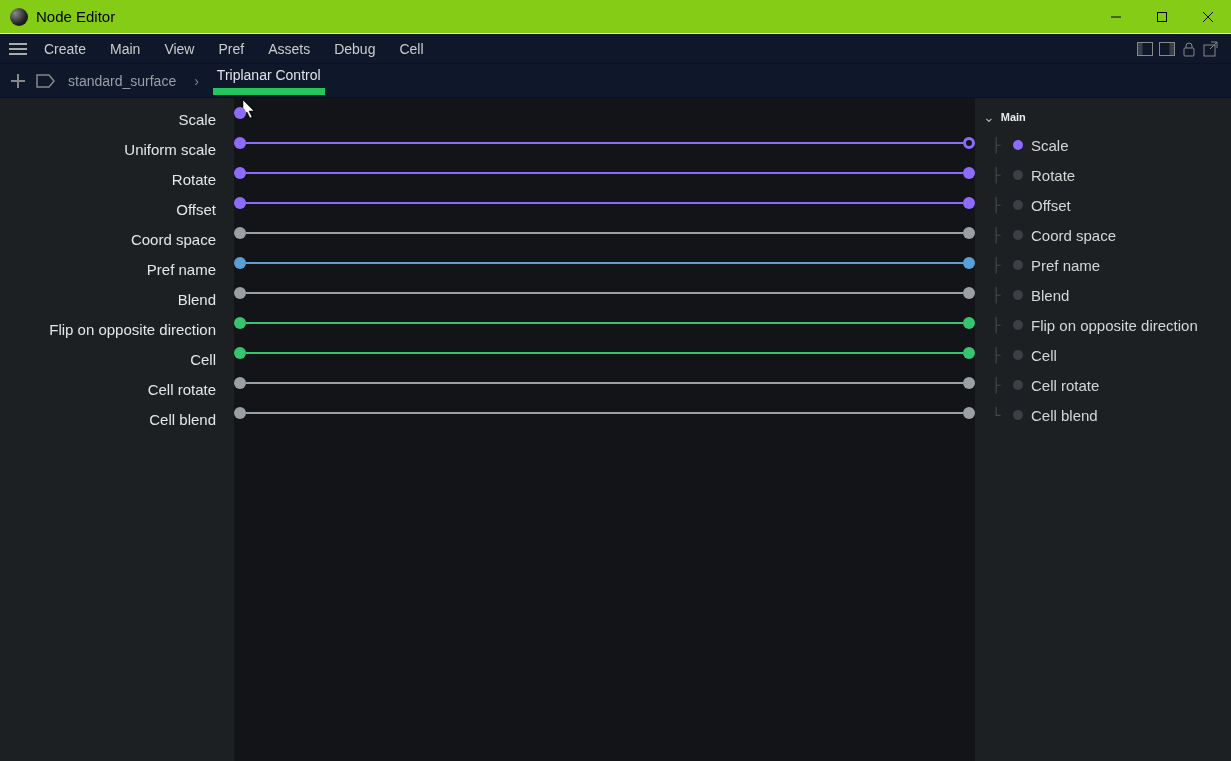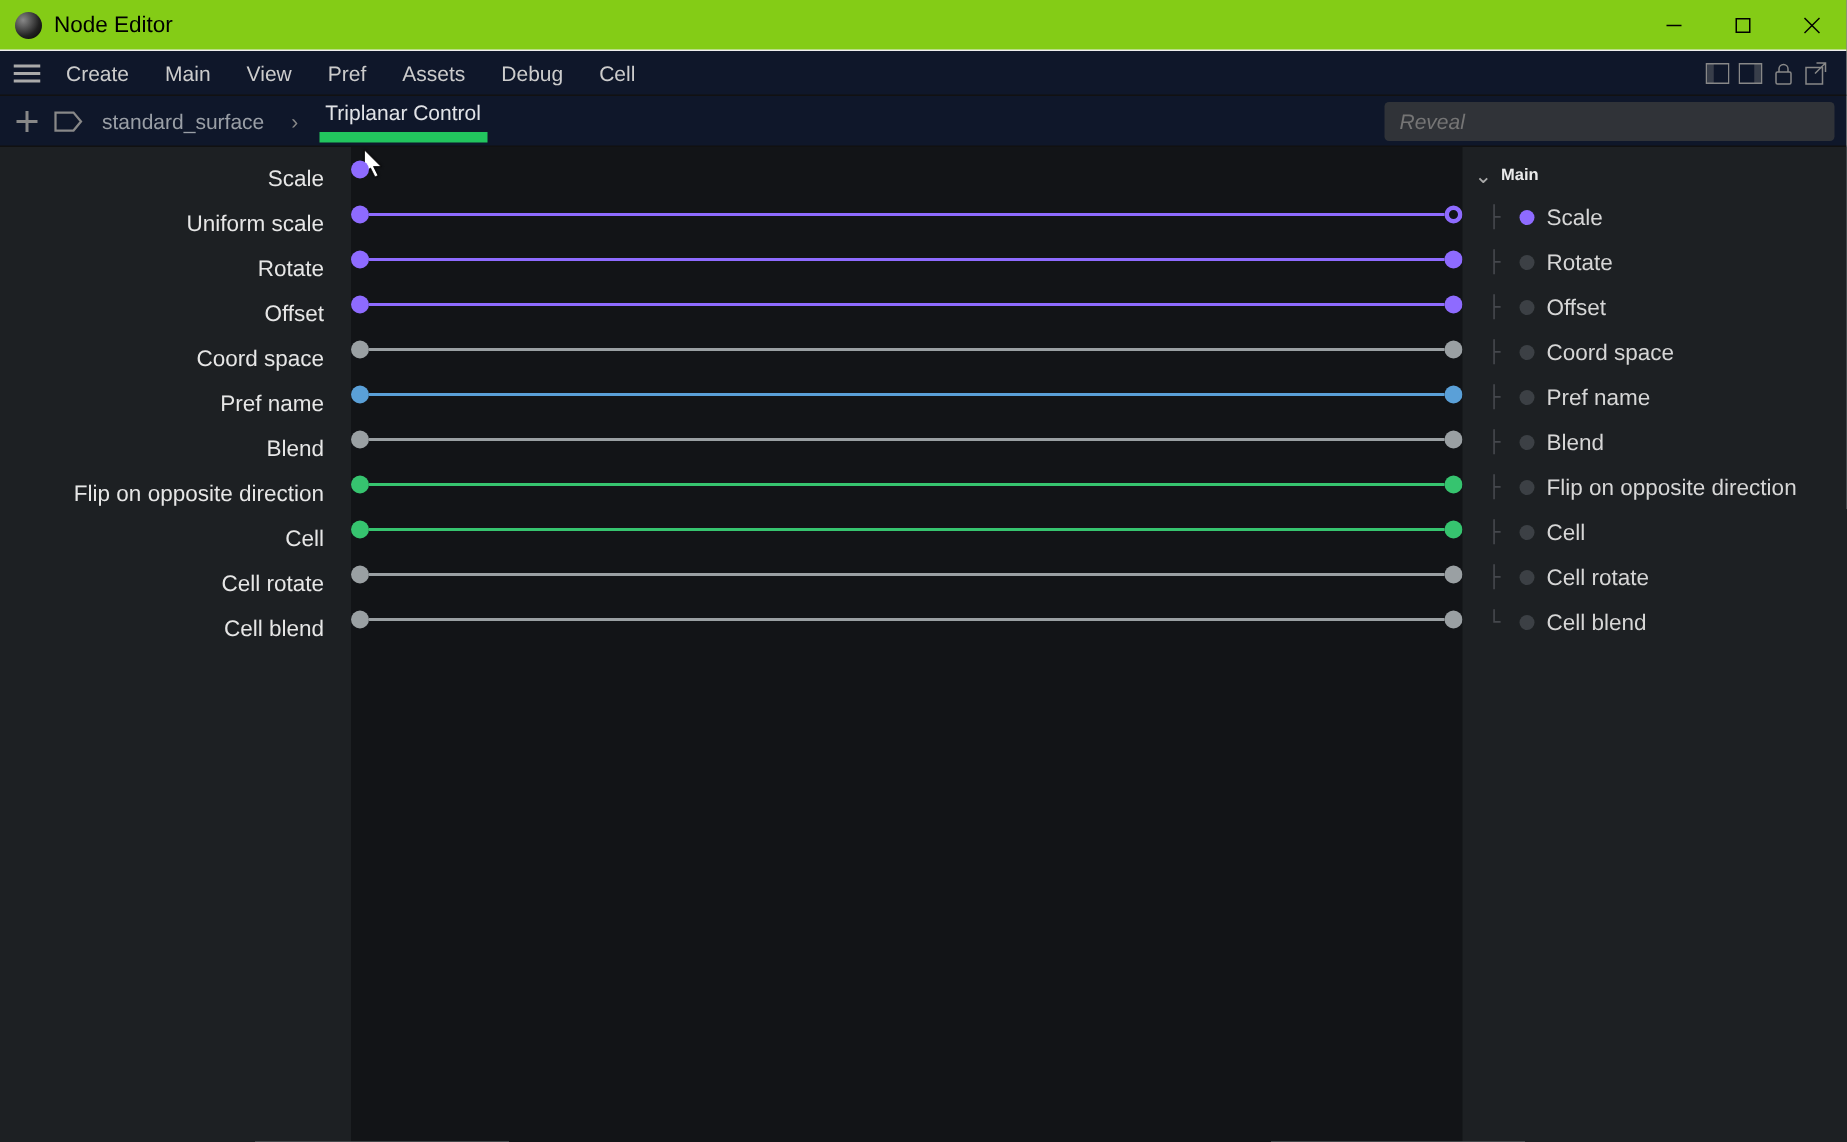--- a/index.html
+++ b/index.html
@@ -139,23 +139,20 @@
         </div>
       <div class="icon-btn tag-icon">
           <svg width="20" height="14">
             <path d="M1 1 h12 l5 6 l-5 6 h-12 z" fill="none" stroke="currentColor" stroke-width="1.5"></path>
           </svg>
         </div>
       <span class="crumb">standard_surface</span>
       <span class="crumb-sep">›</span>
       <span class="crumb active">Triplanar Control</span>
     </div>
-    <div class="reveal">
-      <input type="text" placeholder="Reveal" style="">
-    </div>
   </div>
 
   <div class="content">
     <div class="param-col" id="param-col">
         <div class="param-row">
           <span class="param-label">Scale</span>
         </div>
         <div class="param-row">
           <span class="param-label">Uniform scale</span>
         </div>

